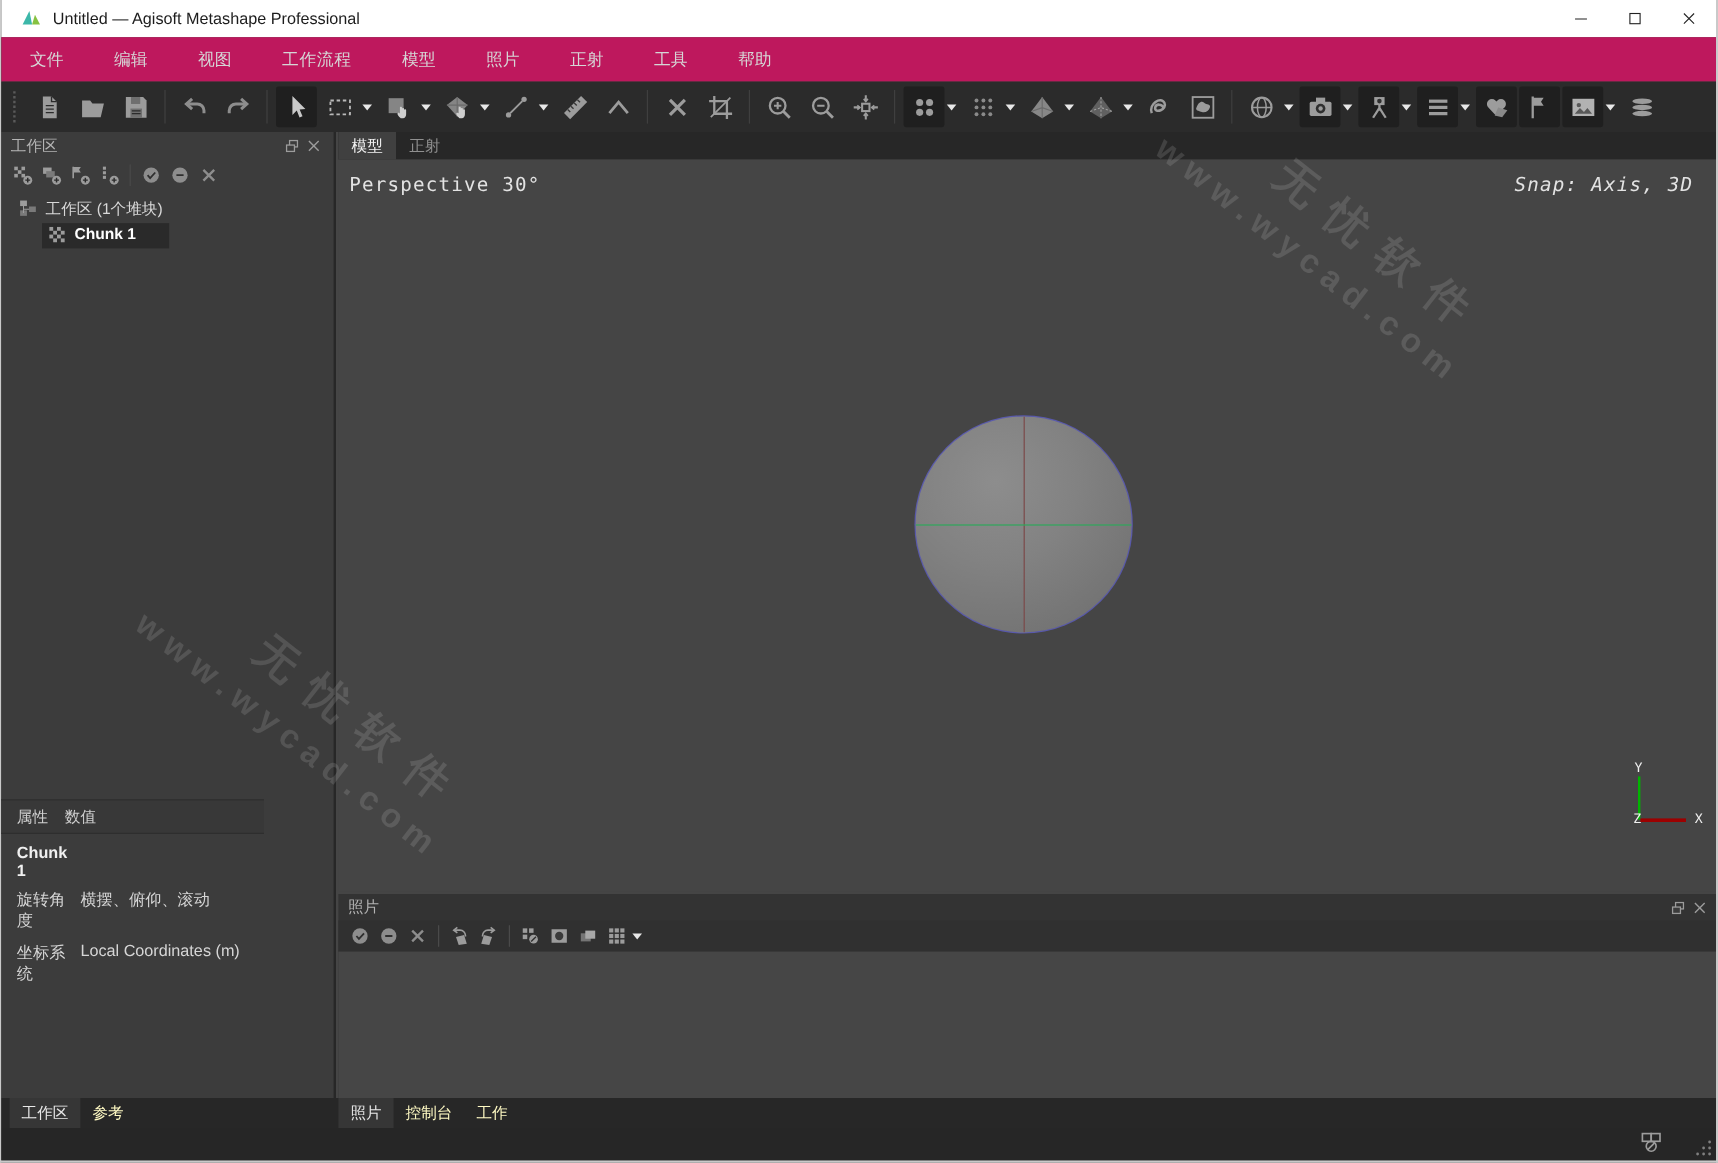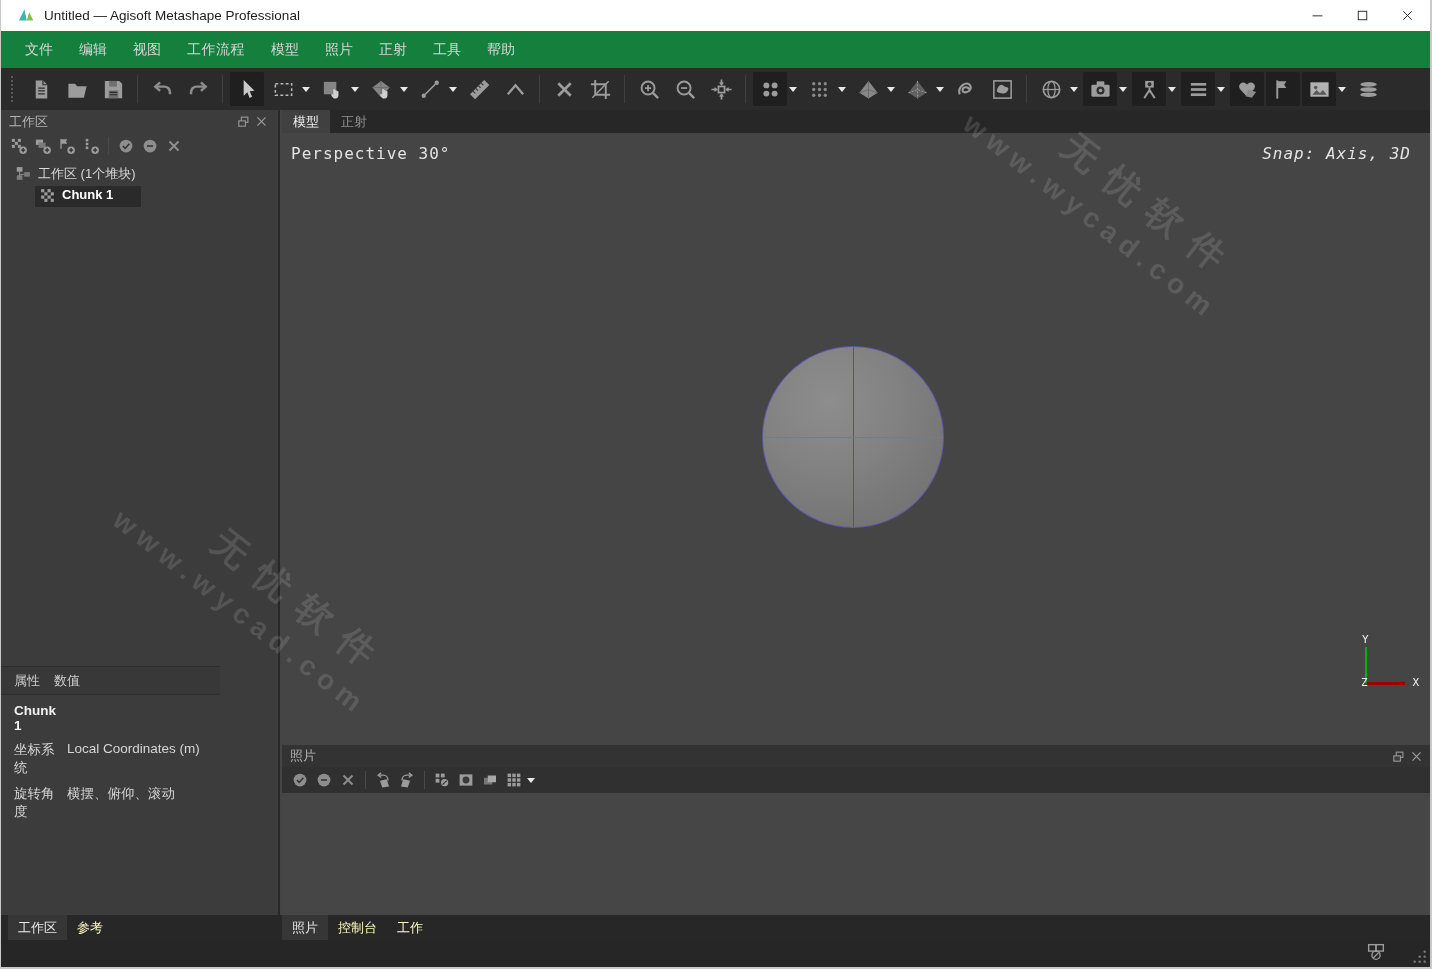--- a/index.html
+++ b/index.html
@@ -9,21 +9,21 @@
 
   
   .titlebar { position:absolute; left:0; top:0; width:100%; height:31px; background:#ffffff; display:flex; align-items:center; }
   .app-logo { width:18px; height:18px; margin-left:16px; }
   .title-text { margin-left:9px; font-size:13.5px; color:#1d1d1d; }
   .win-controls { margin-left:auto; display:flex; height:100%; }
   .win-btn { width:45px; height:100%; display:flex; align-items:center; justify-content:center; }
   .win-btn .ic { width:17px; height:17px; }
 
   
-  .menubar { position:absolute; left:0; top:31px; width:100%; height:37px; background:#15803d; display:flex; align-items:center; padding-left:11px; }
+  .menubar { position:absolute; left:0; top:31px; width:100%; height:37px; background:#be185d; display:flex; align-items:center; padding-left:11px;gap:16px; }
   .menu-item { color:#d6d6d6; font-size:14px; padding:6px 13px; cursor:default; }
   .menu-item.wide { letter-spacing:0.5px; }
 
   
   .toolbar { position:absolute; left:0; top:68px; width:100%; height:42px; background:#2b2b2b; display:flex; align-items:center; padding-left:8px; }
   .tb-handle { width:6px; height:26px; border-left:2px dotted #5a5a5a; margin:0 6px 0 2px; }
   .tbtn { width:34px; height:34px; border-radius:2px; display:flex; align-items:center; justify-content:center; margin:0 1px; }
   .tbtn .ic { width:23px; height:23px; }
   .tbtn.pressed { background:#1f1f1f; }
   .tb-sep { width:1px; height:28px; background:#3f3f3f; margin:0 6px; }
@@ -578,26 +578,26 @@
   <div class="props">
     <div class="props-header">
       <span class="c1">属性</span>
       <span class="c2">数值</span>
     </div>
     <div class="props-row first">
       <span class="p">Chunk 1</span>
       <span class="v"></span>
     </div>
     <div class="props-row">
+      <span class="p">旋转角度</span>
+      <span class="v">横摆、俯仰、滚动</span>
+    </div>
+    <div class="props-row">
       <span class="p">坐标系统</span>
       <span class="v">Local Coordinates (m)</span>
-    </div>
-    <div class="props-row">
-      <span class="p">旋转角度</span>
-      <span class="v">横摆、俯仰、滚动</span>
     </div>
   </div>
 </div>
 
 <div class="viewport">
   <div class="view-tabs">
     <span class="vtab active">模型</span>
     <span class="vtab">正射</span>
   </div>
   <div class="canvas">

